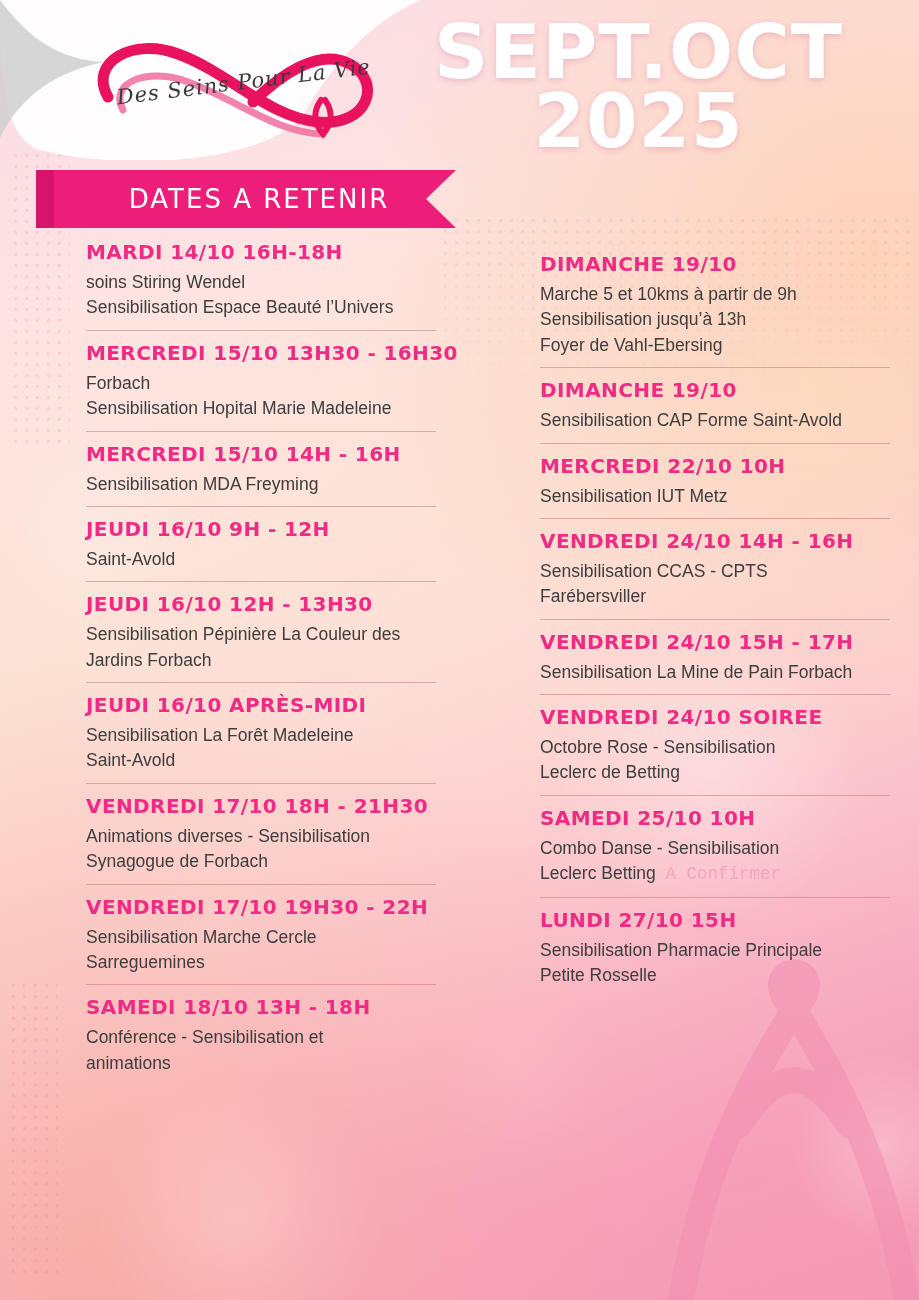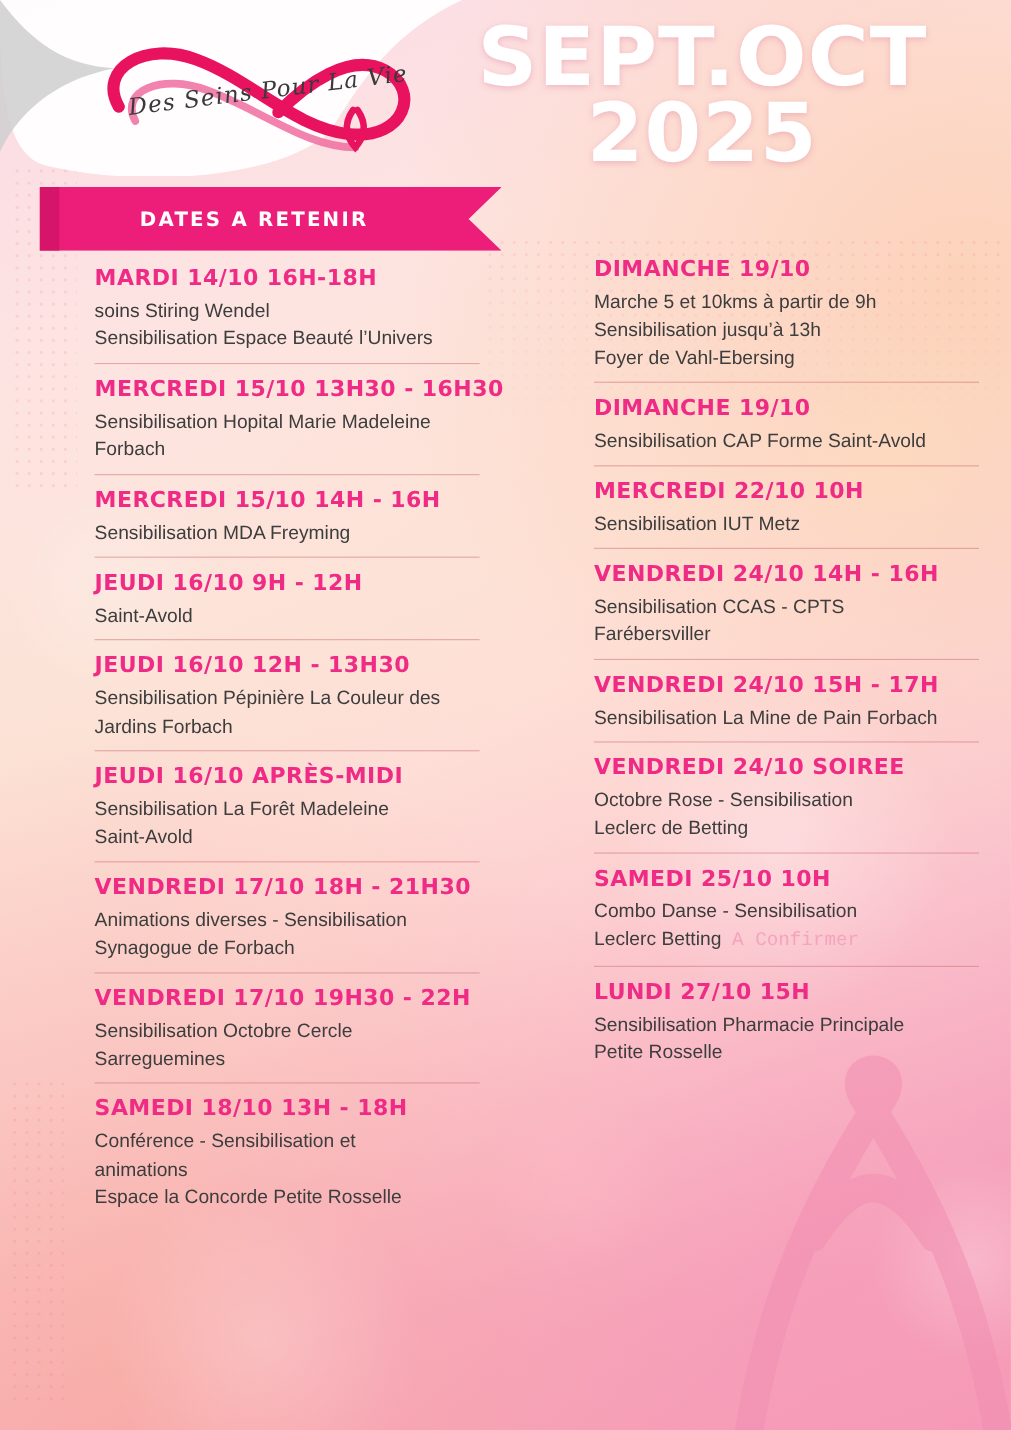--- a/index.html
+++ b/index.html
@@ -128,33 +128,34 @@
     position: absolute;
     left: 0;
     top: 0;
     width: 390px;
     height: 58px;
     display: flex;
     align-items: center;
     justify-content: center;
     color: #ffffff;
     font-family: "DejaVu Sans", sans-serif;
-    font-weight: bold;
-    font-size: 18px;
+    font-weight: normal;
+    font-size: 26px;
     letter-spacing: 2px;
+    padding-left: 28px;
   }
 
   
   .col {
     position: absolute;
     width: 350px;
     margin-left: 28px;
   }
   .col-left { left: 58px; top: 240px; }
-  .col-right { left: 512px; top: 232px; }
+  .col-right { left: 512px; top: 252px; }
 
   .event {
     position: relative;
     padding-bottom: 10px;
     margin-bottom: 10px;
   }
   .event + .event::before {
     content: "";
     position: absolute;
     top: -11px;
@@ -236,22 +237,22 @@
   </div>
 
   <div class="col col-left" id="col-left">
       <div class="event">
         <div class="event-title">MARDI 14/10 16H-18H</div>
         <div class="event-line">soins  Stiring Wendel</div>
         <div class="event-line">Sensibilisation Espace Beauté l’Univers</div>
       </div>
       <div class="event">
         <div class="event-title">MERCREDI 15/10  13H30 - 16H30</div>
+        <div class="event-line">Forbach</div>
         <div class="event-line">Sensibilisation Hopital Marie Madeleine</div>
-        <div class="event-line">Forbach</div>
       </div>
       <div class="event">
         <div class="event-title">MERCREDI 15/10  14H - 16H</div>
         <div class="event-line">Sensibilisation MDA Freyming</div>
       </div>
       <div class="event">
         <div class="event-title">JEUDI 16/10  9H - 12H</div>
         <div class="event-line">Saint-Avold</div>
       </div>
       <div class="event">
@@ -264,28 +265,27 @@
         <div class="event-line">Sensibilisation La Forêt Madeleine</div>
         <div class="event-line">Saint-Avold</div>
       </div>
       <div class="event">
         <div class="event-title">VENDREDI 17/10  18H - 21H30</div>
         <div class="event-line">Animations diverses - Sensibilisation</div>
         <div class="event-line">Synagogue de Forbach</div>
       </div>
       <div class="event">
         <div class="event-title">VENDREDI 17/10  19H30 - 22H</div>
-        <div class="event-line">Sensibilisation Octobre Cercle</div>
+        <div class="event-line">Sensibilisation Marche Cercle</div>
         <div class="event-line">Sarreguemines</div>
       </div>
       <div class="event">
         <div class="event-title">SAMEDI 18/10  13H - 18H</div>
         <div class="event-line">Conférence - Sensibilisation et</div>
         <div class="event-line">animations</div>
-        <div class="event-line">Espace la Concorde Petite Rosselle</div>
       </div>
     </div>
 
   <div class="col col-right" id="col-right">
       <div class="event">
         <div class="event-title">DIMANCHE 19/10</div>
         <div class="event-line">Marche 5 et 10kms à partir de 9h</div>
         <div class="event-line">Sensibilisation jusqu’à 13h</div>
         <div class="event-line">Foyer de Vahl-Ebersing</div>
       </div>

